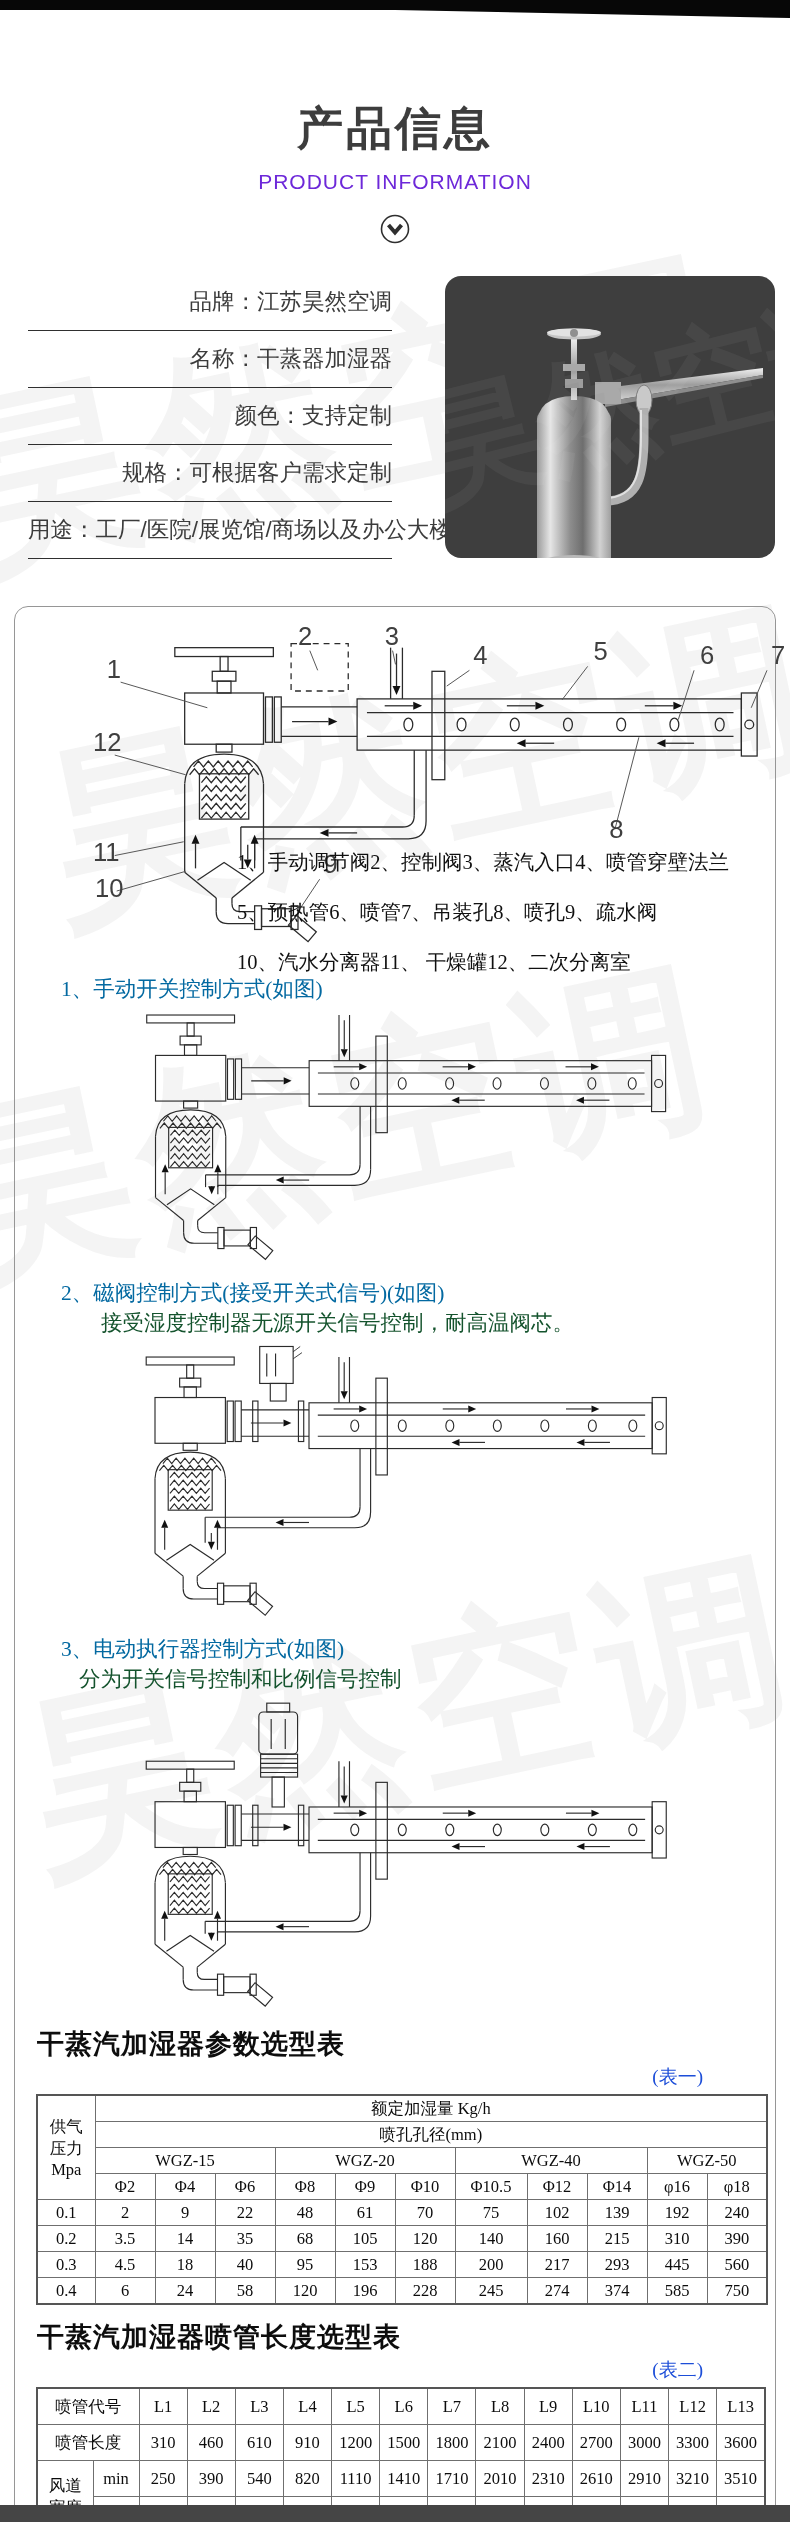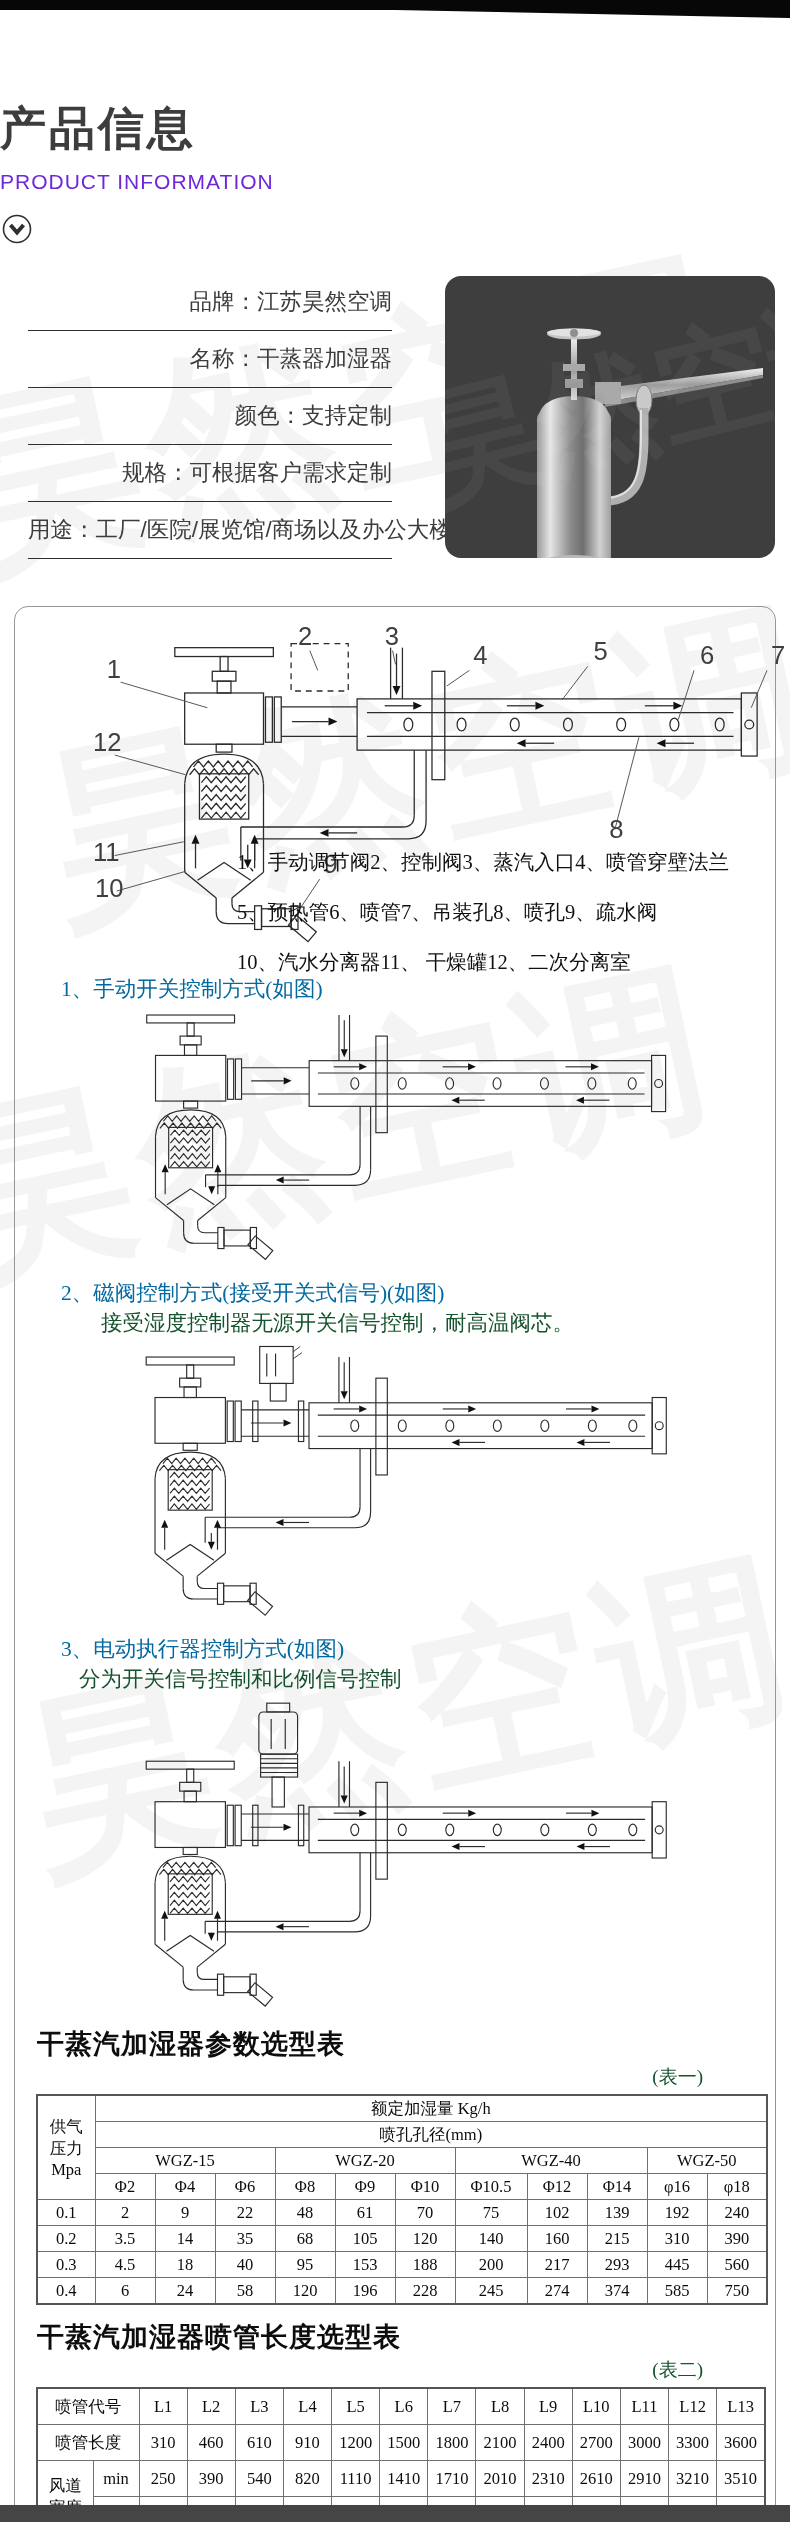--- a/index.html
+++ b/index.html
@@ -7,21 +7,21 @@
         font-family:"Liberation Sans",sans-serif;}
   
   .topbar{position:absolute;top:0;left:0;width:790px;height:10px;background:#070707;z-index:6;}
   .topbar::after{content:"";position:absolute;top:10px;left:395px;width:395px;height:8px;background:#070707;
         clip-path:polygon(0 0,100% 0,100% 100%);}
   
   .wm{position:absolute;z-index:1;font-size:185px;font-weight:bold;letter-spacing:10px;white-space:nowrap;
       color:rgba(45,45,45,0.05);transform:rotate(-12deg);pointer-events:none;}
   .wm1{top:290px;left:-50px}.wm2{top:640px;left:40px}.wm3{top:1000px;left:-60px}.wm4{top:1590px;left:20px}
   
-  .hdr{position:relative;z-index:2;padding-top:98px;text-align:left;}
+  .hdr{position:relative;z-index:2;padding-top:98px;text-align:center;}
   .hdr h1{margin:0;font-size:46px;letter-spacing:3px;color:#3d3d3d;font-weight:700;}
   .hdr .sub{margin-top:10px;font-size:21px;color:#6d28d9;letter-spacing:1px;}
   .arrow-wrap{margin-top:18px;}
   
   .info{position:relative;z-index:2;margin-top:24px;padding-left:28px;height:302px;text-align:right;}
   .irow{width:364px;padding:12px 0 13px;border-bottom:1.6px solid #2f2f2f;font-size:22.5px;color:#3c3c3c;
         font-weight:500;white-space:nowrap;}
   .product-card{position:absolute;top:2px;right:15px;width:330px;height:282px;background:#3e3e3e;
         border-radius:16px;overflow:hidden;}
   .card-wm{position:absolute;top:40px;left:-30px;font-size:120px;font-weight:bold;white-space:nowrap;
@@ -31,21 +31,21 @@
         padding:12px 0 14px;}
   .overview-wrap{position:relative;height:338px;margin-left:16px;}
   .legend{position:absolute;left:206px;top:212px;width:566px;font-family:"Liberation Serif",serif;
         font-size:20.5px;color:#101010;line-height:50px;white-space:nowrap;}
   .section-title{margin:14px 0 0 46px;font-family:"Liberation Serif",serif;font-size:21.5px;color:#0369a1;line-height:25px;}
   .section-desc{margin:6px 0 0 86px;font-family:"Liberation Serif",serif;font-size:21.5px;color:#14532d;line-height:23px;}
   .section-desc.d3{margin-left:64px;}
   svg.diag{display:block;margin-left:30px;margin-top:6px;}
   .tbl-heading{margin:16px 0 0 22px;font-size:27px;font-weight:700;color:#0d0d0d;letter-spacing:1px;
         font-family:"Liberation Sans",sans-serif;line-height:32px;}
-  .tbl-tag{margin:4px 72px 4px 0;text-align:right;font-family:"Liberation Serif",serif;font-size:19px;color:#14532d;}
+  .tbl-tag{margin:4px 72px 4px 0;text-align:right;font-family:"Liberation Serif",serif;font-size:19px;color:#1d4ed8;}
   table.sel{border-collapse:collapse;margin-left:21px;width:730px;table-layout:fixed;border:2px solid #555;}
   table.sel td{border:1px solid #6f6f6f;text-align:center;font-family:"Liberation Serif",serif;
         font-size:16.5px;color:#0c0c0c;height:25px;padding:0;overflow:hidden;}
   #t2 td{height:35px;}
   td.cjk{font-size:17.5px;}
   
   .botbar{position:absolute;left:0;bottom:0;width:790px;height:17px;background:#454545;z-index:6;}
 </style>
 </head>
 <body>

